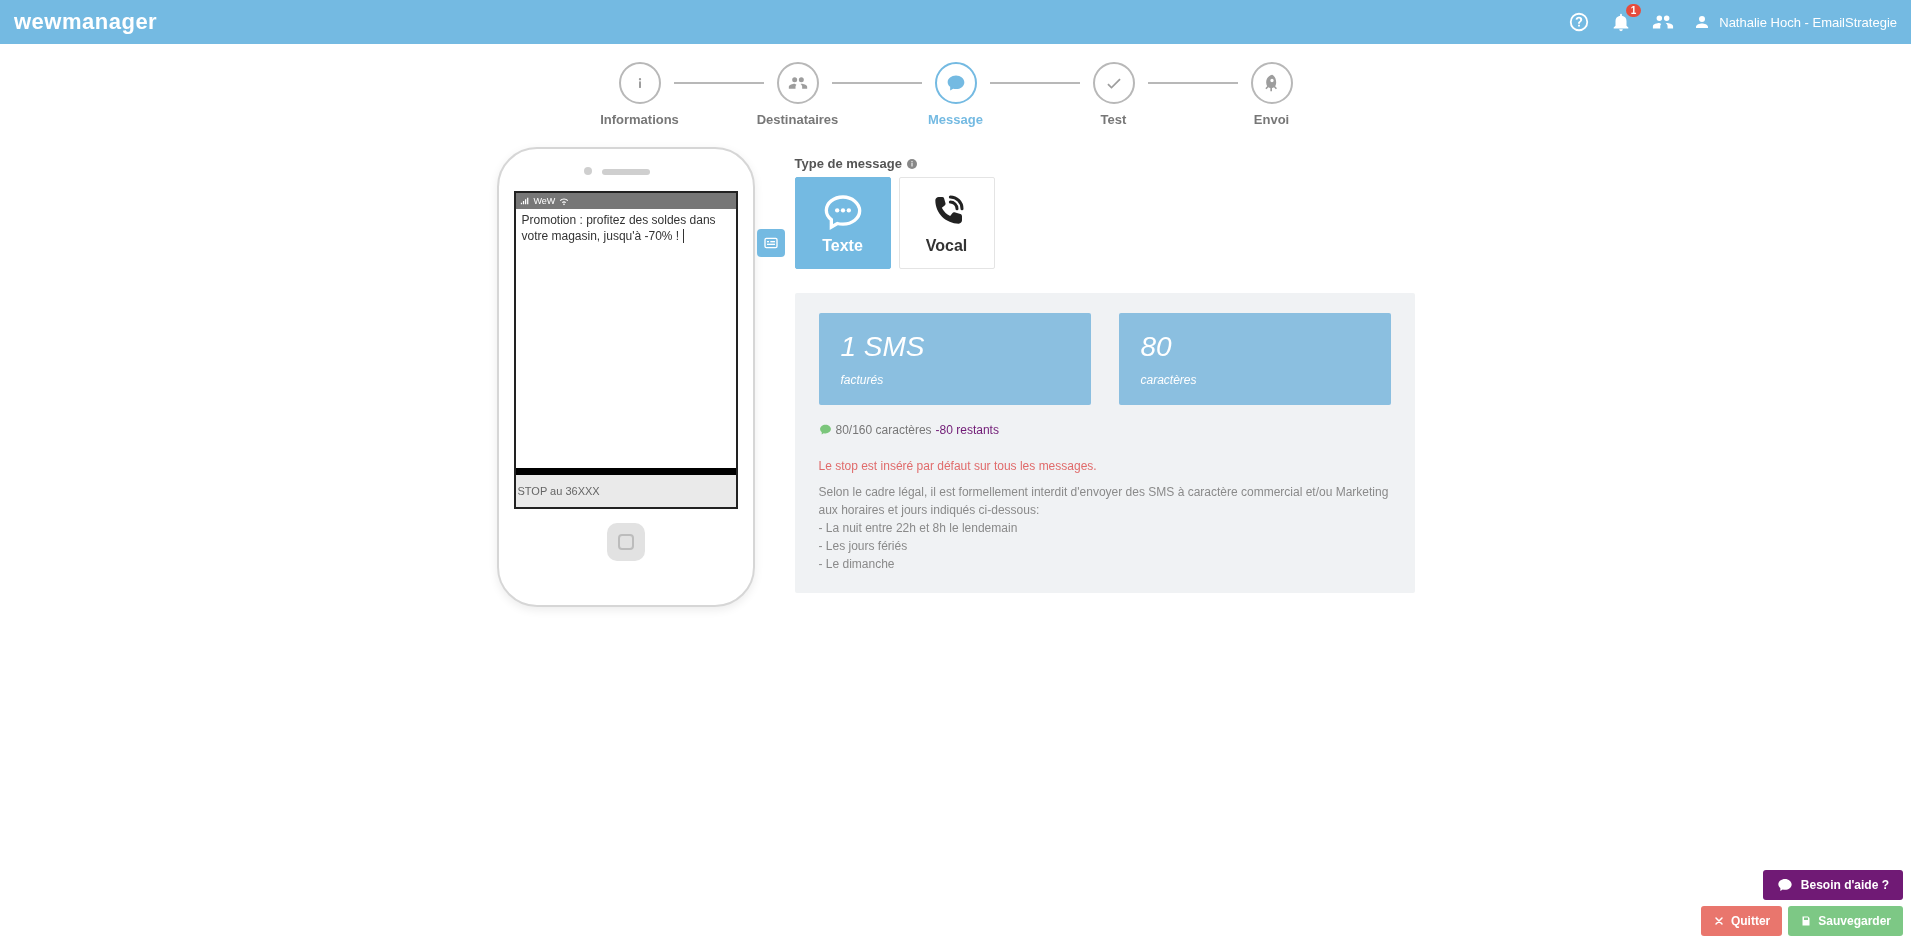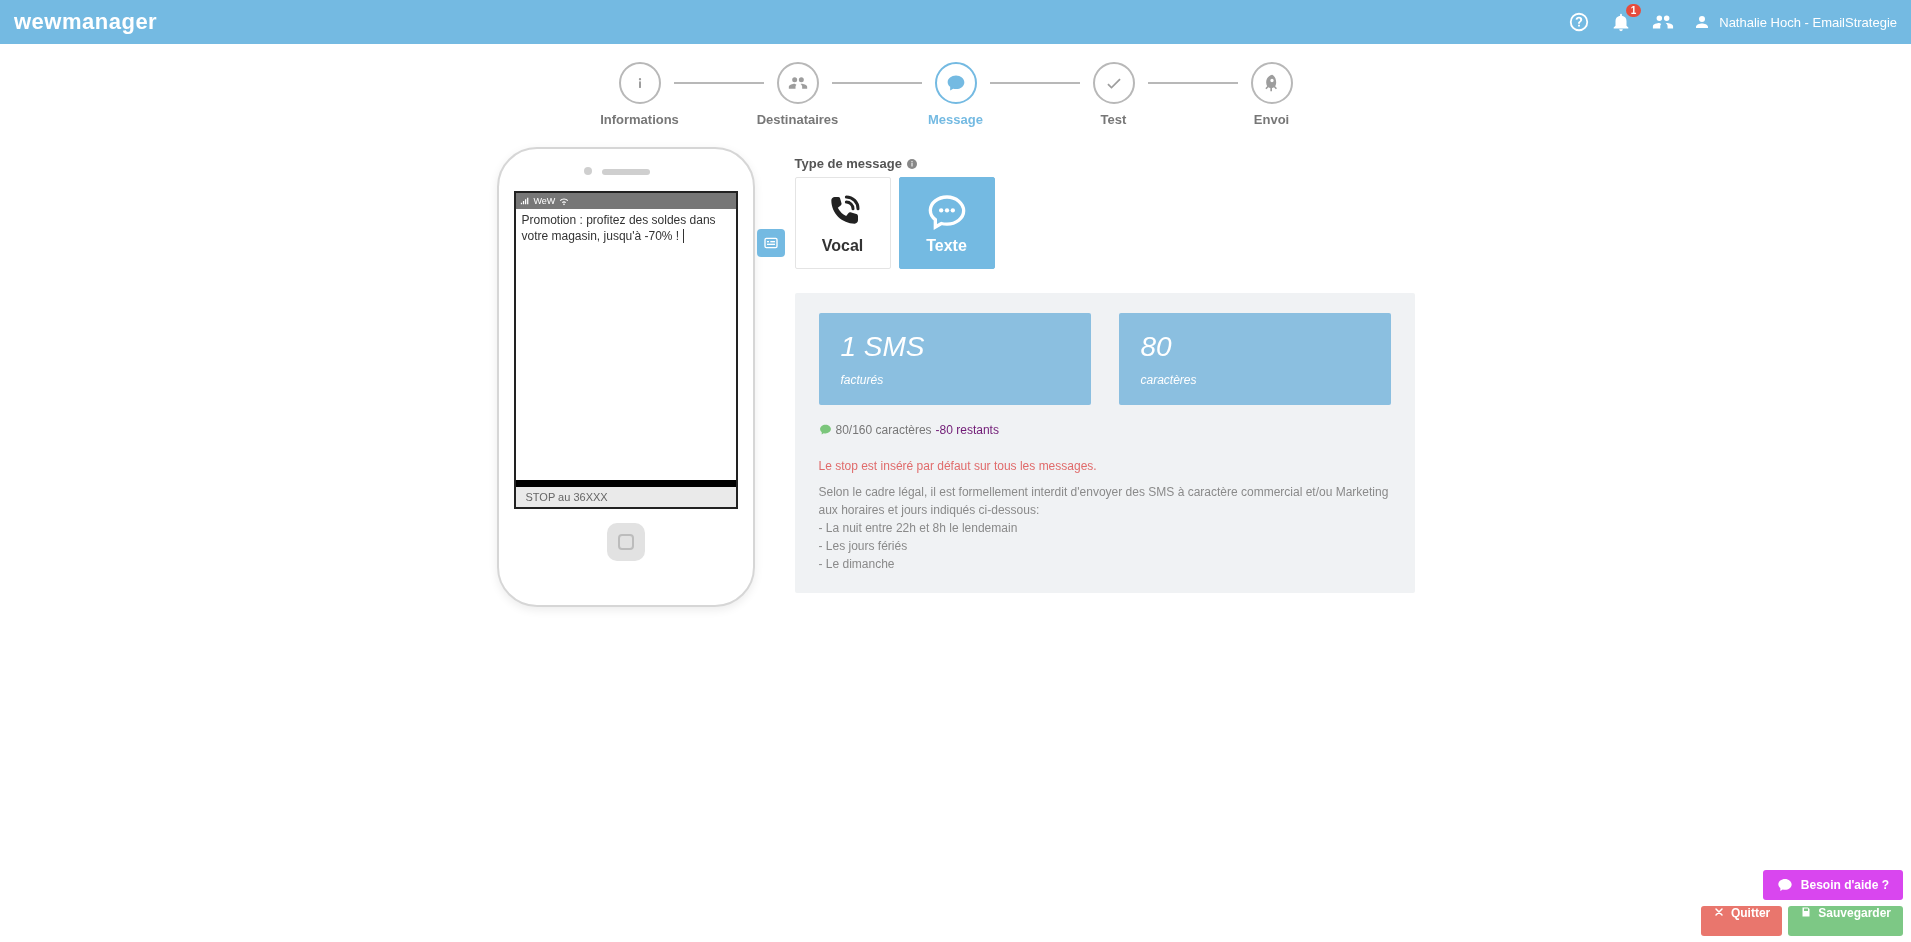--- a/index.html
+++ b/index.html
@@ -85,22 +85,22 @@
   }
   .statusbar svg { width: 10px; height: 10px; fill: #fff; }
   .msgarea {
     flex: 1; background: #fff; color: #333; font-size: 12px;
     padding: 4px 6px; border-bottom: 7px solid #000000; line-height: 1.3;
     overflow: hidden;
   }
   .msgarea .cursor { border-right: 1px solid #333; animation: blink 1s step-end infinite; }
   @keyframes blink { 50% { border-color: transparent; } }
   .stopbar {
-    height: 20px; background: #eaeaea; color: #666; font-size: 11px;
-    display: flex; align-items: center; padding: 0 10px;
+    height: 32px; background: #eaeaea; color: #666; font-size: 11px;
+    display: flex; align-items: center; padding: 0 2px;
   }
   .home-btn {
     margin-top: 14px;
     width: 38px; height: 38px; border-radius: 10px; background: #e2e2e2;
     display: flex; align-items: center; justify-content: center;
   }
   .home-btn .inner { width: 16px; height: 16px; border: 2px solid #bcbcbc; border-radius: 4px; }
 
   .side-btn {
     position: absolute; right: -30px; top: 82px;
@@ -141,32 +141,32 @@
   .charline { font-size: 12px; color: #777; display: flex; gap: 4px; }
   .charline svg { width: 13px; height: 13px; fill: #7bc67b; }
   .charline .green { color: #701a75; }
 
   .warn { color: #e06b6b; font-size: 12px; margin-top: 22px; }
   .legal { font-size: 12px; color: #8a8a8a; margin-top: 10px; line-height: 1.5; }
 
   
   .help-pill {
     position: fixed; bottom: 42px; right: 8px;
-    background: #d946ef; color: #fff; font-size: 12px; font-weight: 600;
+    background: #701a75; color: #fff; font-size: 12px; font-weight: 600;
     height: 30px; padding: 0 14px; border-radius: 3px;
     display: flex; align-items: center; gap: 8px; cursor: pointer;
   }
   .help-pill svg { width: 16px; height: 16px; fill: #fff; }
 
   .footer-btns {
     position: fixed; bottom: 6px; right: 8px; display: flex; gap: 6px;
   }
   .fbtn {
     height: 30px; padding: 0 12px; border-radius: 3px; color: #fff;
-    font-size: 12px; font-weight: 600; display: flex; gap: 6px;
+    font-size: 12px; font-weight: 600; display: flex; align-items: center; gap: 6px;
     cursor: pointer;
   }
   .fbtn.quit { background: #e9766d; }
   .fbtn.save { background: #7dc885; }
   .fbtn svg { width: 12px; height: 12px; fill: #fff; }
 </style>
 </head>
 <body>
 
 <div class="header">
@@ -295,40 +295,40 @@
     <div class="label-row">
       <span>Type de message</span>
       <svg viewBox="0 0 24 24">
           <circle cx="12" cy="12" r="10" fill="#888"></circle>
           <rect x="11" y="10" width="2" height="7" fill="#fff"></rect>
           <circle cx="12" cy="7.5" r="1.3" fill="#fff"></circle>
         </svg>
     </div>
 
     <div class="msgtype-row">
-      <div class="type-btn">
-        <span class="icon">
-          <svg viewBox="0 0 24 24">
-              <path d="M7 3c-1 0-2 .8-2 2 0 8 6.5 14 14 14 1.2 0 2-1 2-2v-2.5c0-.6-.4-1.1-1-1.3l-3.5-1c-.5-.1-1 .1-1.3.5l-1.3 1.7a11 11 0 01-5-5l1.7-1.3c.4-.3.6-.8.5-1.3l-1-3.5C10 3.4 9.5 3 8.9 3H7z" fill="#222"></path>
-              <path d="M14 3a7 7 0 017 7M14 6a4 4 0 014 4" fill="none" stroke="#222" stroke-width="1.8" stroke-linecap="round"></path>
-            </svg>
-        </span>
-        <span class="lbl">Vocal</span>
-      </div>
       <div class="type-btn selected">
         <span class="icon">
           <svg viewBox="0 0 24 24">
               <path d="M12 3C6.5 3 2 6.6 2 11c0 2.2 1.1 4.2 3 5.6V21l3.6-2.1c1 .3 2.2.4 3.4.4 5.5 0 10-3.6 10-8S17.5 3 12 3z" fill="none" stroke="#fff" stroke-width="2"></path>
               <circle cx="8.5" cy="11" r="1.3" fill="#fff"></circle>
               <circle cx="12" cy="11" r="1.3" fill="#fff"></circle>
               <circle cx="15.5" cy="11" r="1.3" fill="#fff"></circle>
             </svg>
         </span>
         <span class="lbl">Texte</span>
       </div>
+      <div class="type-btn">
+        <span class="icon">
+          <svg viewBox="0 0 24 24">
+              <path d="M7 3c-1 0-2 .8-2 2 0 8 6.5 14 14 14 1.2 0 2-1 2-2v-2.5c0-.6-.4-1.1-1-1.3l-3.5-1c-.5-.1-1 .1-1.3.5l-1.3 1.7a11 11 0 01-5-5l1.7-1.3c.4-.3.6-.8.5-1.3l-1-3.5C10 3.4 9.5 3 8.9 3H7z" fill="#222"></path>
+              <path d="M14 3a7 7 0 017 7M14 6a4 4 0 014 4" fill="none" stroke="#222" stroke-width="1.8" stroke-linecap="round"></path>
+            </svg>
+        </span>
+        <span class="lbl">Vocal</span>
+      </div>
     </div>
 
     <div class="stats-panel">
       <div class="stat-cards">
         <div class="stat-card">
           <div class="big">1 SMS</div>
           <div class="sub">facturés</div>
         </div>
         <div class="stat-card">
           <div class="big">80</div>

